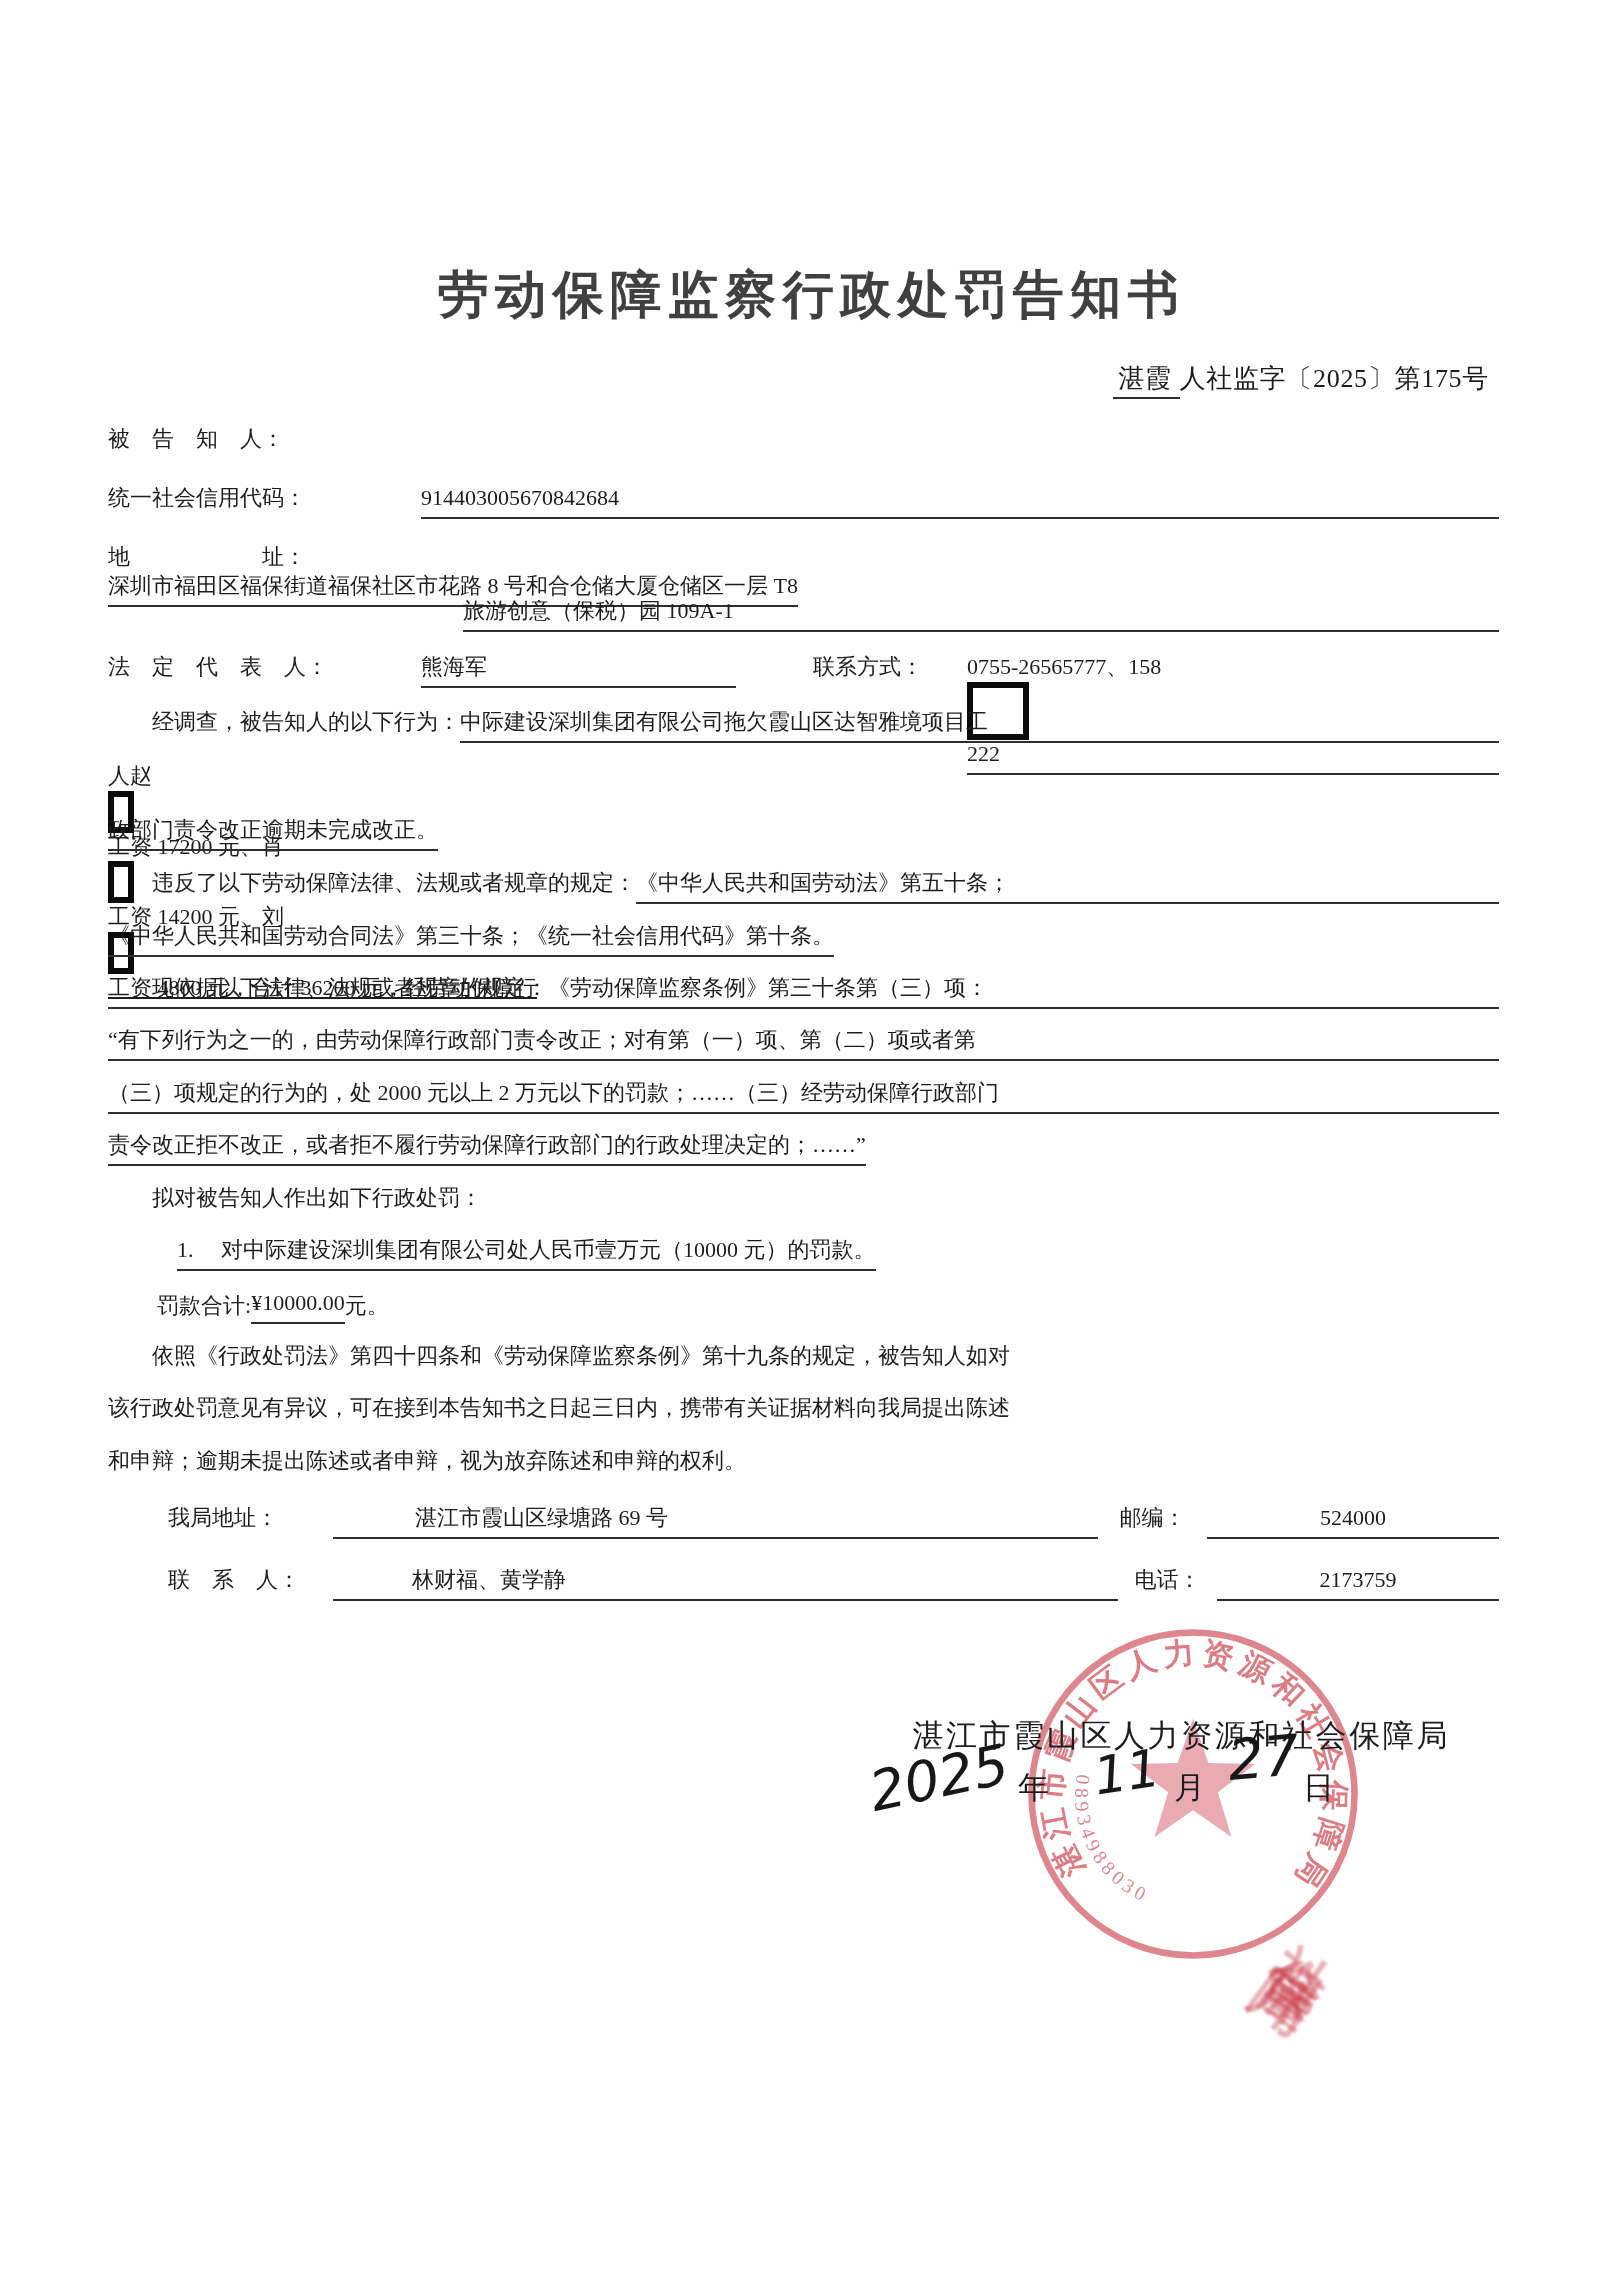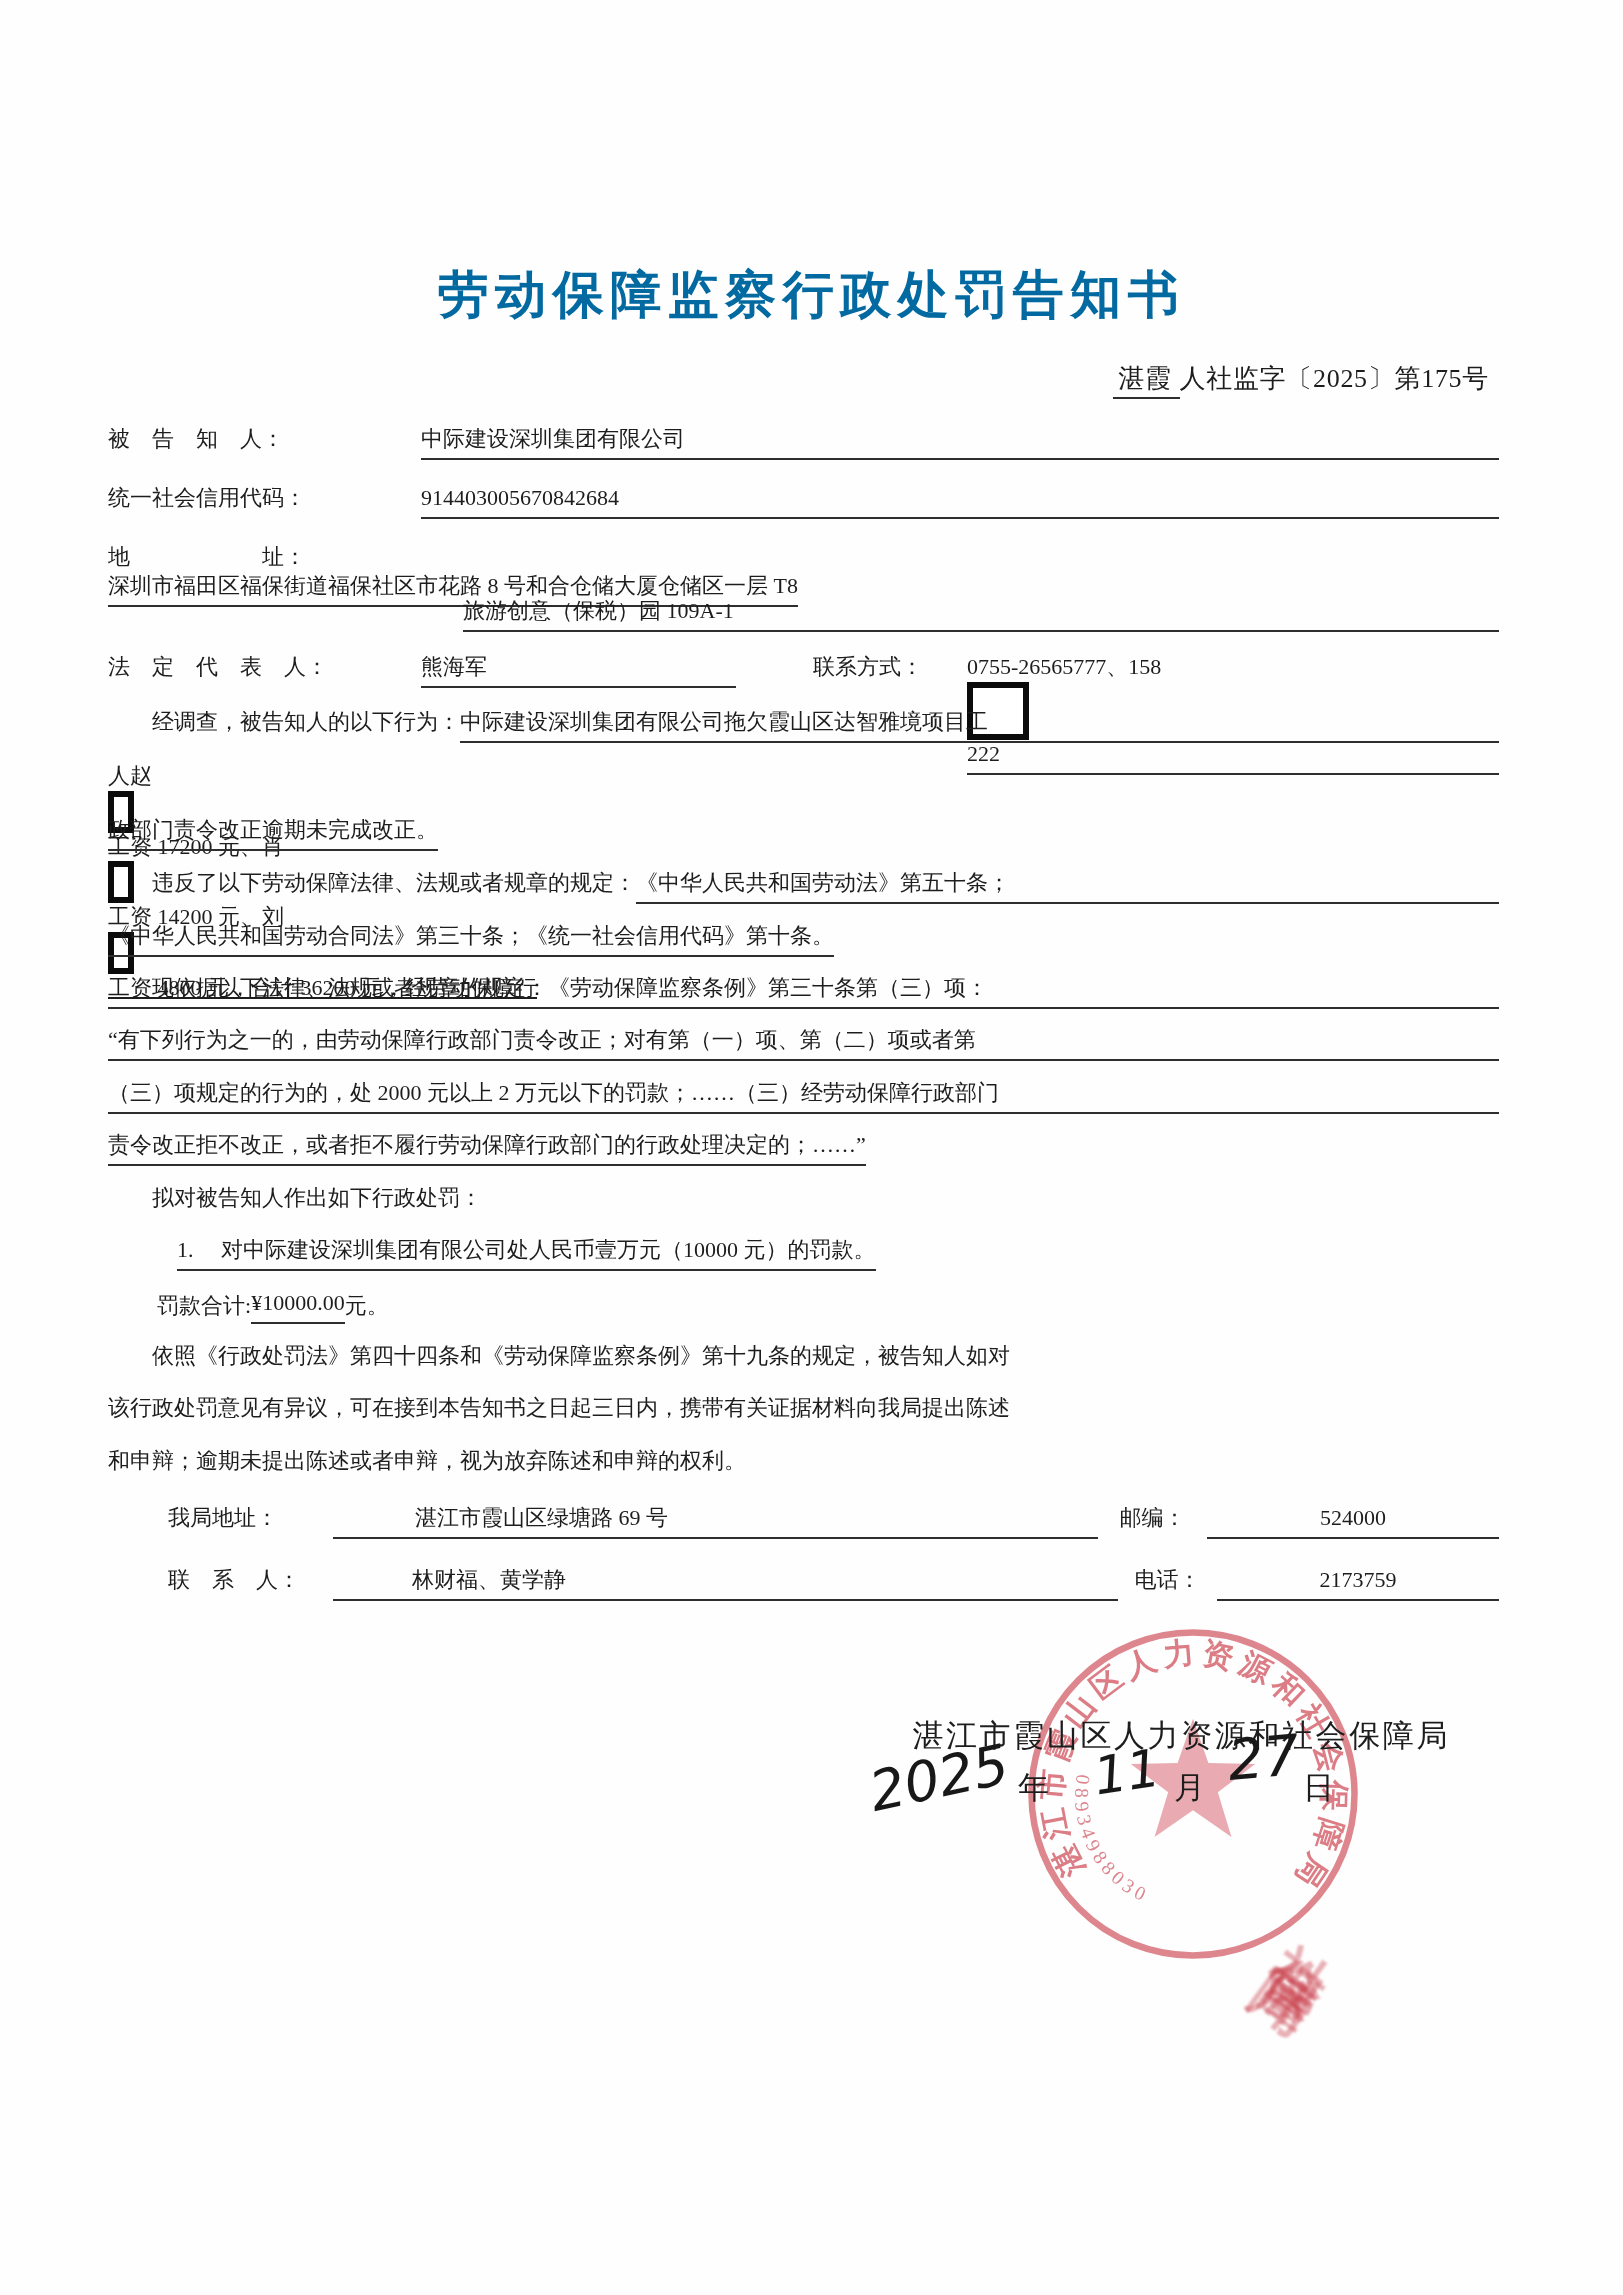--- a/index.html
+++ b/index.html
@@ -9,21 +9,21 @@
     margin:0 auto;
     background:#fefefe;
     font-family:"Liberation Serif","DejaVu Serif",serif;
     color:#1d1d1d;
     overflow:hidden;
   }
   .title{
     position:absolute;top:261px;left:0;right:0;
     text-align:center;
     font-size:51px;font-weight:bold;letter-spacing:6.5px;
-    color:#0369a1;
+    color:#404040;
   }
   .docnum{
     position:absolute;top:361px;right:134px;
     font-size:26px;letter-spacing:0.7px;
   }
   .docnum .u{padding:0 7.9px 3.9px 5.2px;}
   .line{
     position:absolute;left:108px;right:124px;
     display:flex;align-items:baseline;
     font-size:22px;line-height:1.3;white-space:nowrap;
@@ -75,21 +75,20 @@
 
 <div class="page">
 
   <div class="title">劳动保障监察行政处罚告知书</div>
 
   <div class="docnum"><span class="u">湛霞</span><span>人社监字〔2025〕第175号</span></div>
 
   <div id="body-lines">
       <div class="line" style="top: 425px;">
         <span style="width: 313px;">被　告　知　人：</span>
-        <span class="u fill">中际建设深圳集团有限公司</span>
       </div>
       <div class="line" style="top: 484px;">
         <span style="width: 313px;">统一社会信用代码：</span>
         <span class="u fill">914403005670842684</span>
       </div>
       <div class="line" style="top: 543px; flex-direction: column;">
         <span style="width: 313px;">地　　　　　　址：</span>
         <span class="u fill">深圳市福田区福保街道福保社区市花路 8 号和合仓储大厦仓储区一层 T8</span>
       </div>
       <div class="line" style="top: 597px; left: 415px; margin-left: 48px;">

